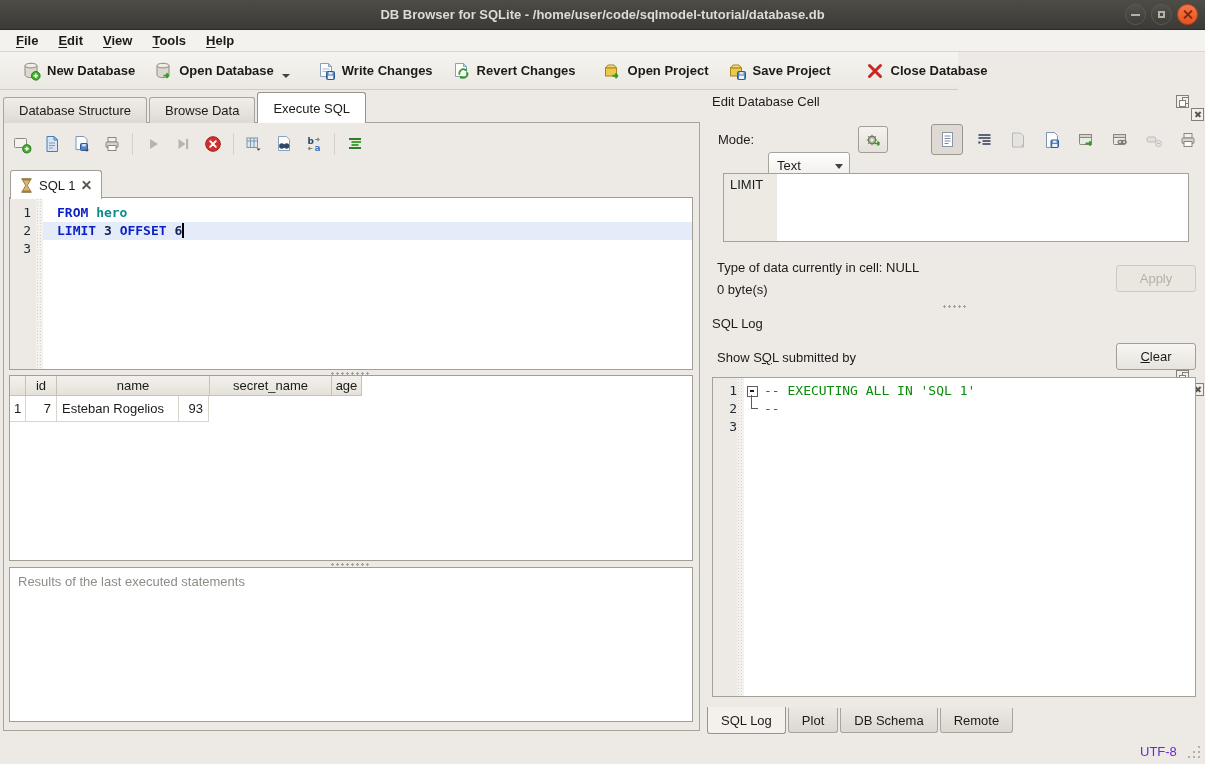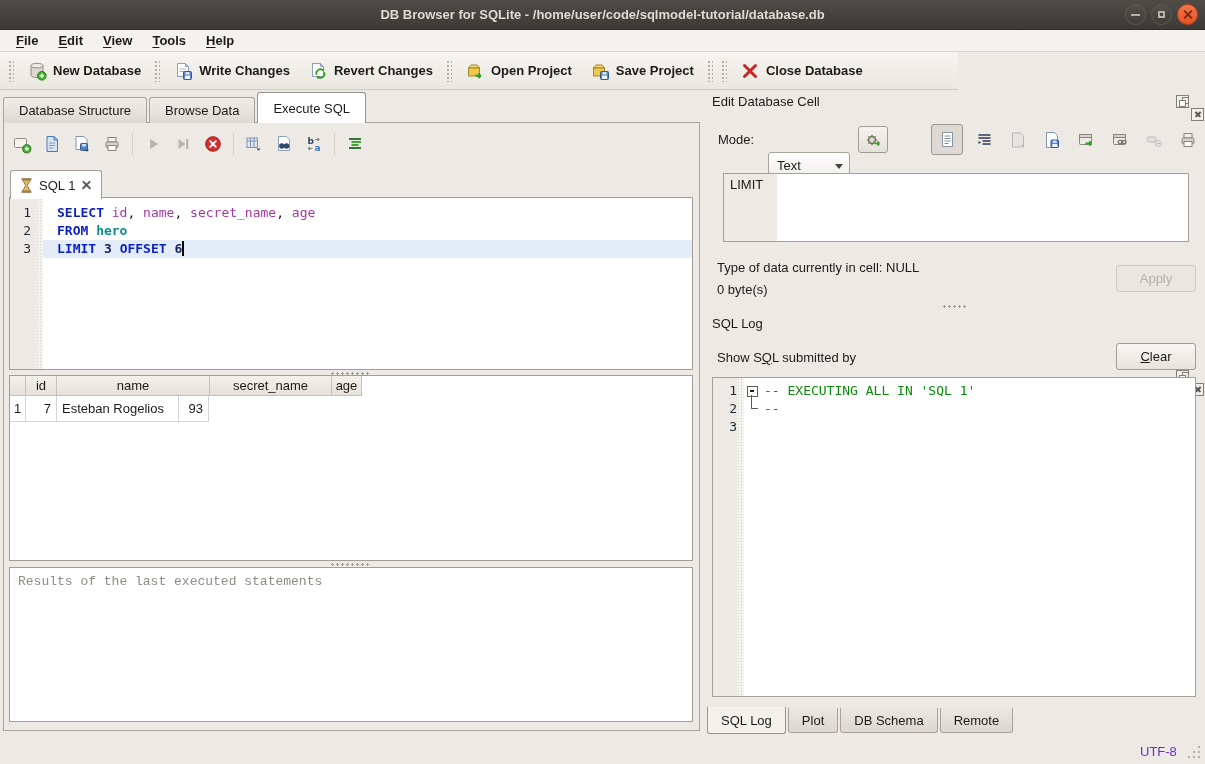--- a/index.html
+++ b/index.html
@@ -3,21 +3,21 @@
 <meta charset="utf-8">
 <style>
   html,body{margin:0;padding:0;}
   body{
     width:1205px;height:764px;position:relative;overflow:hidden;
     background:#edeae5;color:#1c1b18;
     font-family:"Liberation Sans",sans-serif;font-size:13px;
     -webkit-font-smoothing:antialiased;
   }
   .abs{position:absolute;box-sizing:border-box;}
-  .mono{font-family:Liberation Mono, monospace;}
+  .mono{font-family:Liberation Sans, sans-serif;}
 
   
   .titlebar{left:0;top:0;width:1205px;height:30px;
     background:linear-gradient(#4e4c47,#3b3a36);border-bottom:1px solid #2c2b28;
     display:flex;align-items:center;justify-content:center;}
   .titlebar .title{color:#dfdbd4;font-weight:bold;font-size:13px;}
   .winbtns{position:absolute;right:7px;top:4px;display:flex;gap:5px;}
   .wb{width:21px;height:21px;border-radius:50%;position:relative;
       background:linear-gradient(#52504a,#3e3d38);border:1px solid #5c5a53;box-sizing:border-box;}
   .wb.close{background:linear-gradient(#f4764a,#e8521f);border-color:#c6431a;}
@@ -174,20 +174,29 @@
   <div class="tb-btn">
     <svg width="20" height="20" viewBox="0 0 20 20">
       <path d="M4 4.5v9.5c0 1.5 2.7 2.6 6 2.6s6-1.1 6-2.6V4.5" fill="#dcd8d0" stroke="#8e8a82"></path>
       <ellipse cx="10" cy="4.6" rx="6" ry="2.3" fill="#efece6" stroke="#8e8a82"></ellipse>
       <circle cx="14.8" cy="14.8" r="4.3" fill="#45b02c" stroke="#2a7d1b"></circle>
       <path d="M14.8 12.6v4.4M12.6 14.8h4.4" stroke="#fff" stroke-width="1.5"></path>
     </svg>
     <span>New Database</span>
   </div>
 
+  <div class="tb-btn">
+    <svg width="20" height="20" viewBox="0 0 20 20">
+      <path d="M4 4.5v9.5c0 1.5 2.7 2.6 6 2.6s6-1.1 6-2.6V4.5" fill="#dcd8d0" stroke="#8e8a82"></path>
+      <ellipse cx="10" cy="4.6" rx="6" ry="2.3" fill="#efece6" stroke="#8e8a82"></ellipse>
+      <path d="M10.5 14.6h5.2m0 0-2.3-2.3m2.3 2.3-2.3 2.3" stroke="#2f9e22" stroke-width="1.9" fill="none"></path>
+    </svg>
+    <span>Open Database</span>
+    <span class="caret-down"></span>
+  </div>
 
   <div class="tb-handle"></div>
 
   <div class="tb-btn">
     <svg width="20" height="20" viewBox="0 0 20 20">
       <path d="M4.5 2.5h8l3 3v10h-11z" fill="#fdfdfc" stroke="#8aa0bd"></path>
       <path d="M12.5 2.5v3h3z" fill="#dfe8f2" stroke="#8aa0bd"></path>
       <path d="M6.5 8h7M6.5 10.5h5" stroke="#a5b9cf" stroke-width="1"></path>
       <rect x="10.5" y="10.5" width="8" height="8" rx="1" fill="#5585c6" stroke="#2f5a96"></rect>
       <rect x="12.5" y="11" width="4" height="2.6" fill="#d9e4f1"></rect>
@@ -344,21 +353,20 @@
 
 <div class="abs editor">
   <div class="ed-gutter" id="ed-gutter">
       <div class="pad"></div>
       <div class="ed-num">1</div>
       <div class="ed-num">2</div>
       <div class="ed-num">3</div>
     </div>
   <div class="ed-strip"></div>
   <div class="ed-content" id="ed-content">
-      <div class="ed-line"><span class="tok-kw">SELECT </span><span class="tok-ident">id</span><span class="tok-pln">, </span><span class="tok-ident">name</span><span class="tok-pln">, </span><span class="tok-ident">secret_name</span><span class="tok-pln">, </span><span class="tok-ident">age</span></div>
       <div class="ed-line"><span class="tok-kw">FROM </span><span class="tok-tbl">hero</span></div>
       <div class="ed-line current"><span class="tok-kw">LIMIT </span><span class="tok-num">3</span><span class="tok-pln"> </span><span class="tok-kw">OFFSET </span><span class="tok-num">6</span><span class="cursor"></span></div>
     </div>
 </div>
 
 <div class="abs splitdots" style="left:330px;top:370.5px;"></div>
 
 <div class="abs rtable" id="rtable">
     <div class="rt-h">
       <div class="rt-hc" style="width: 16px;"></div>

